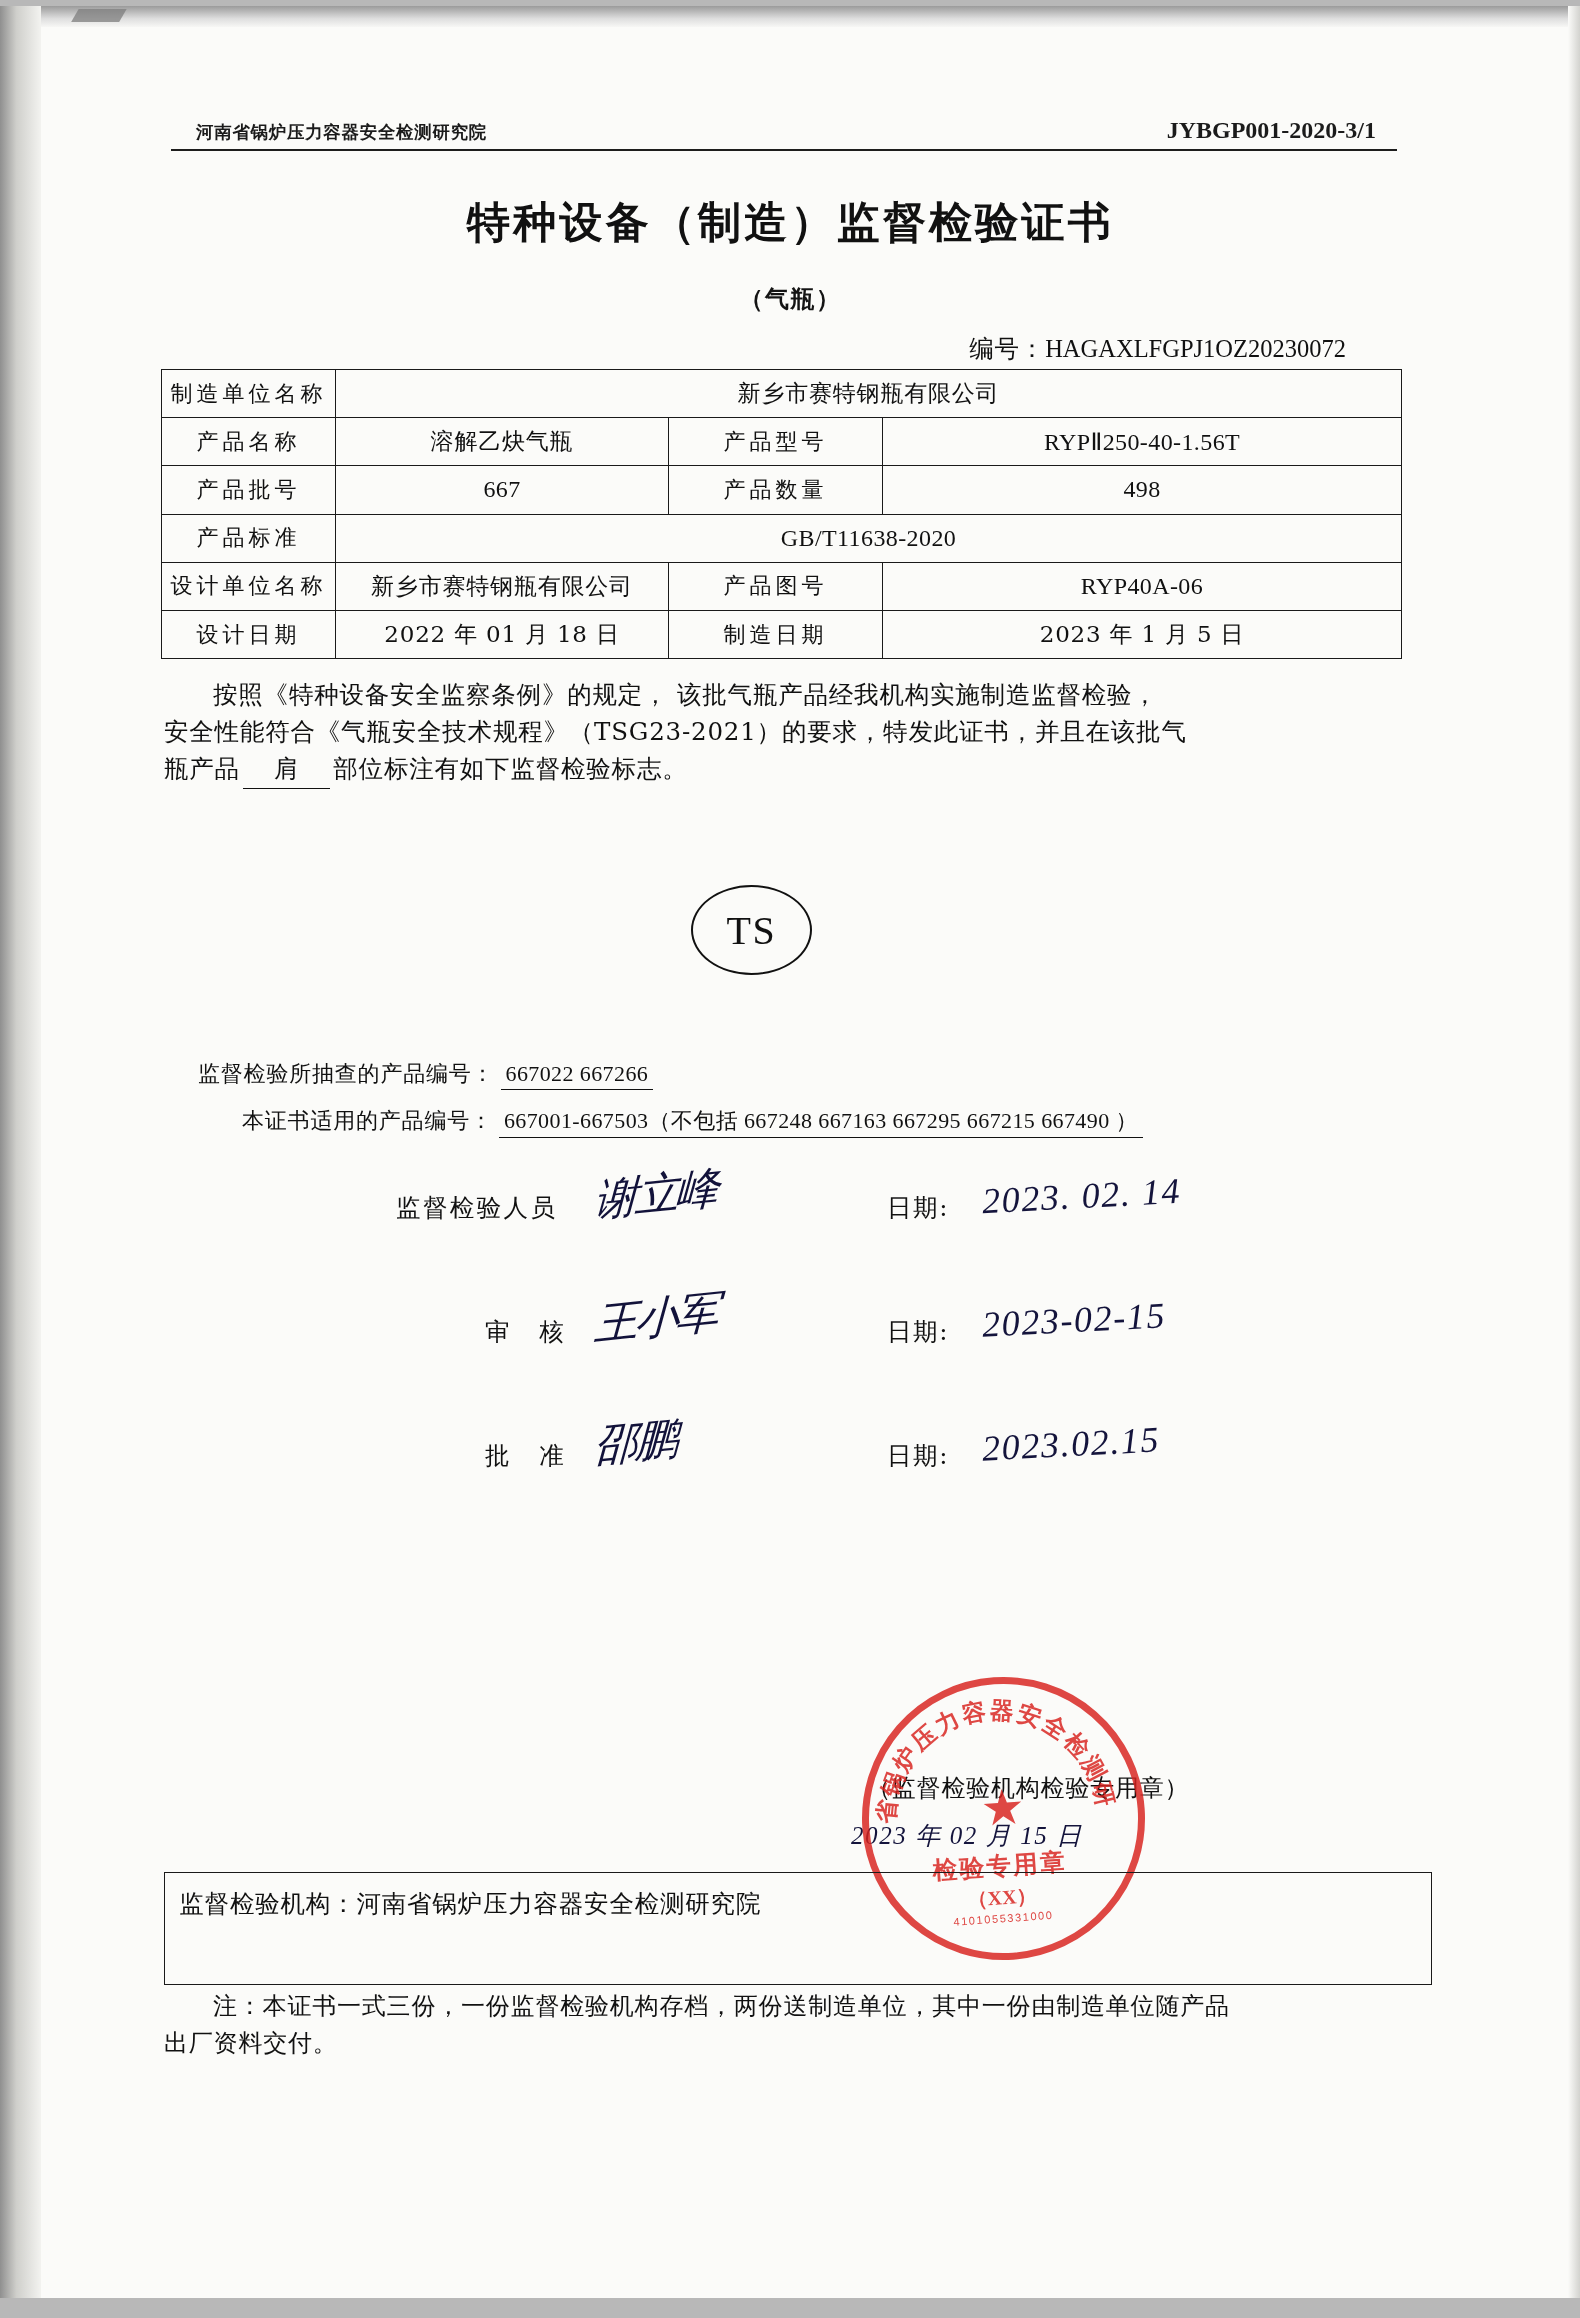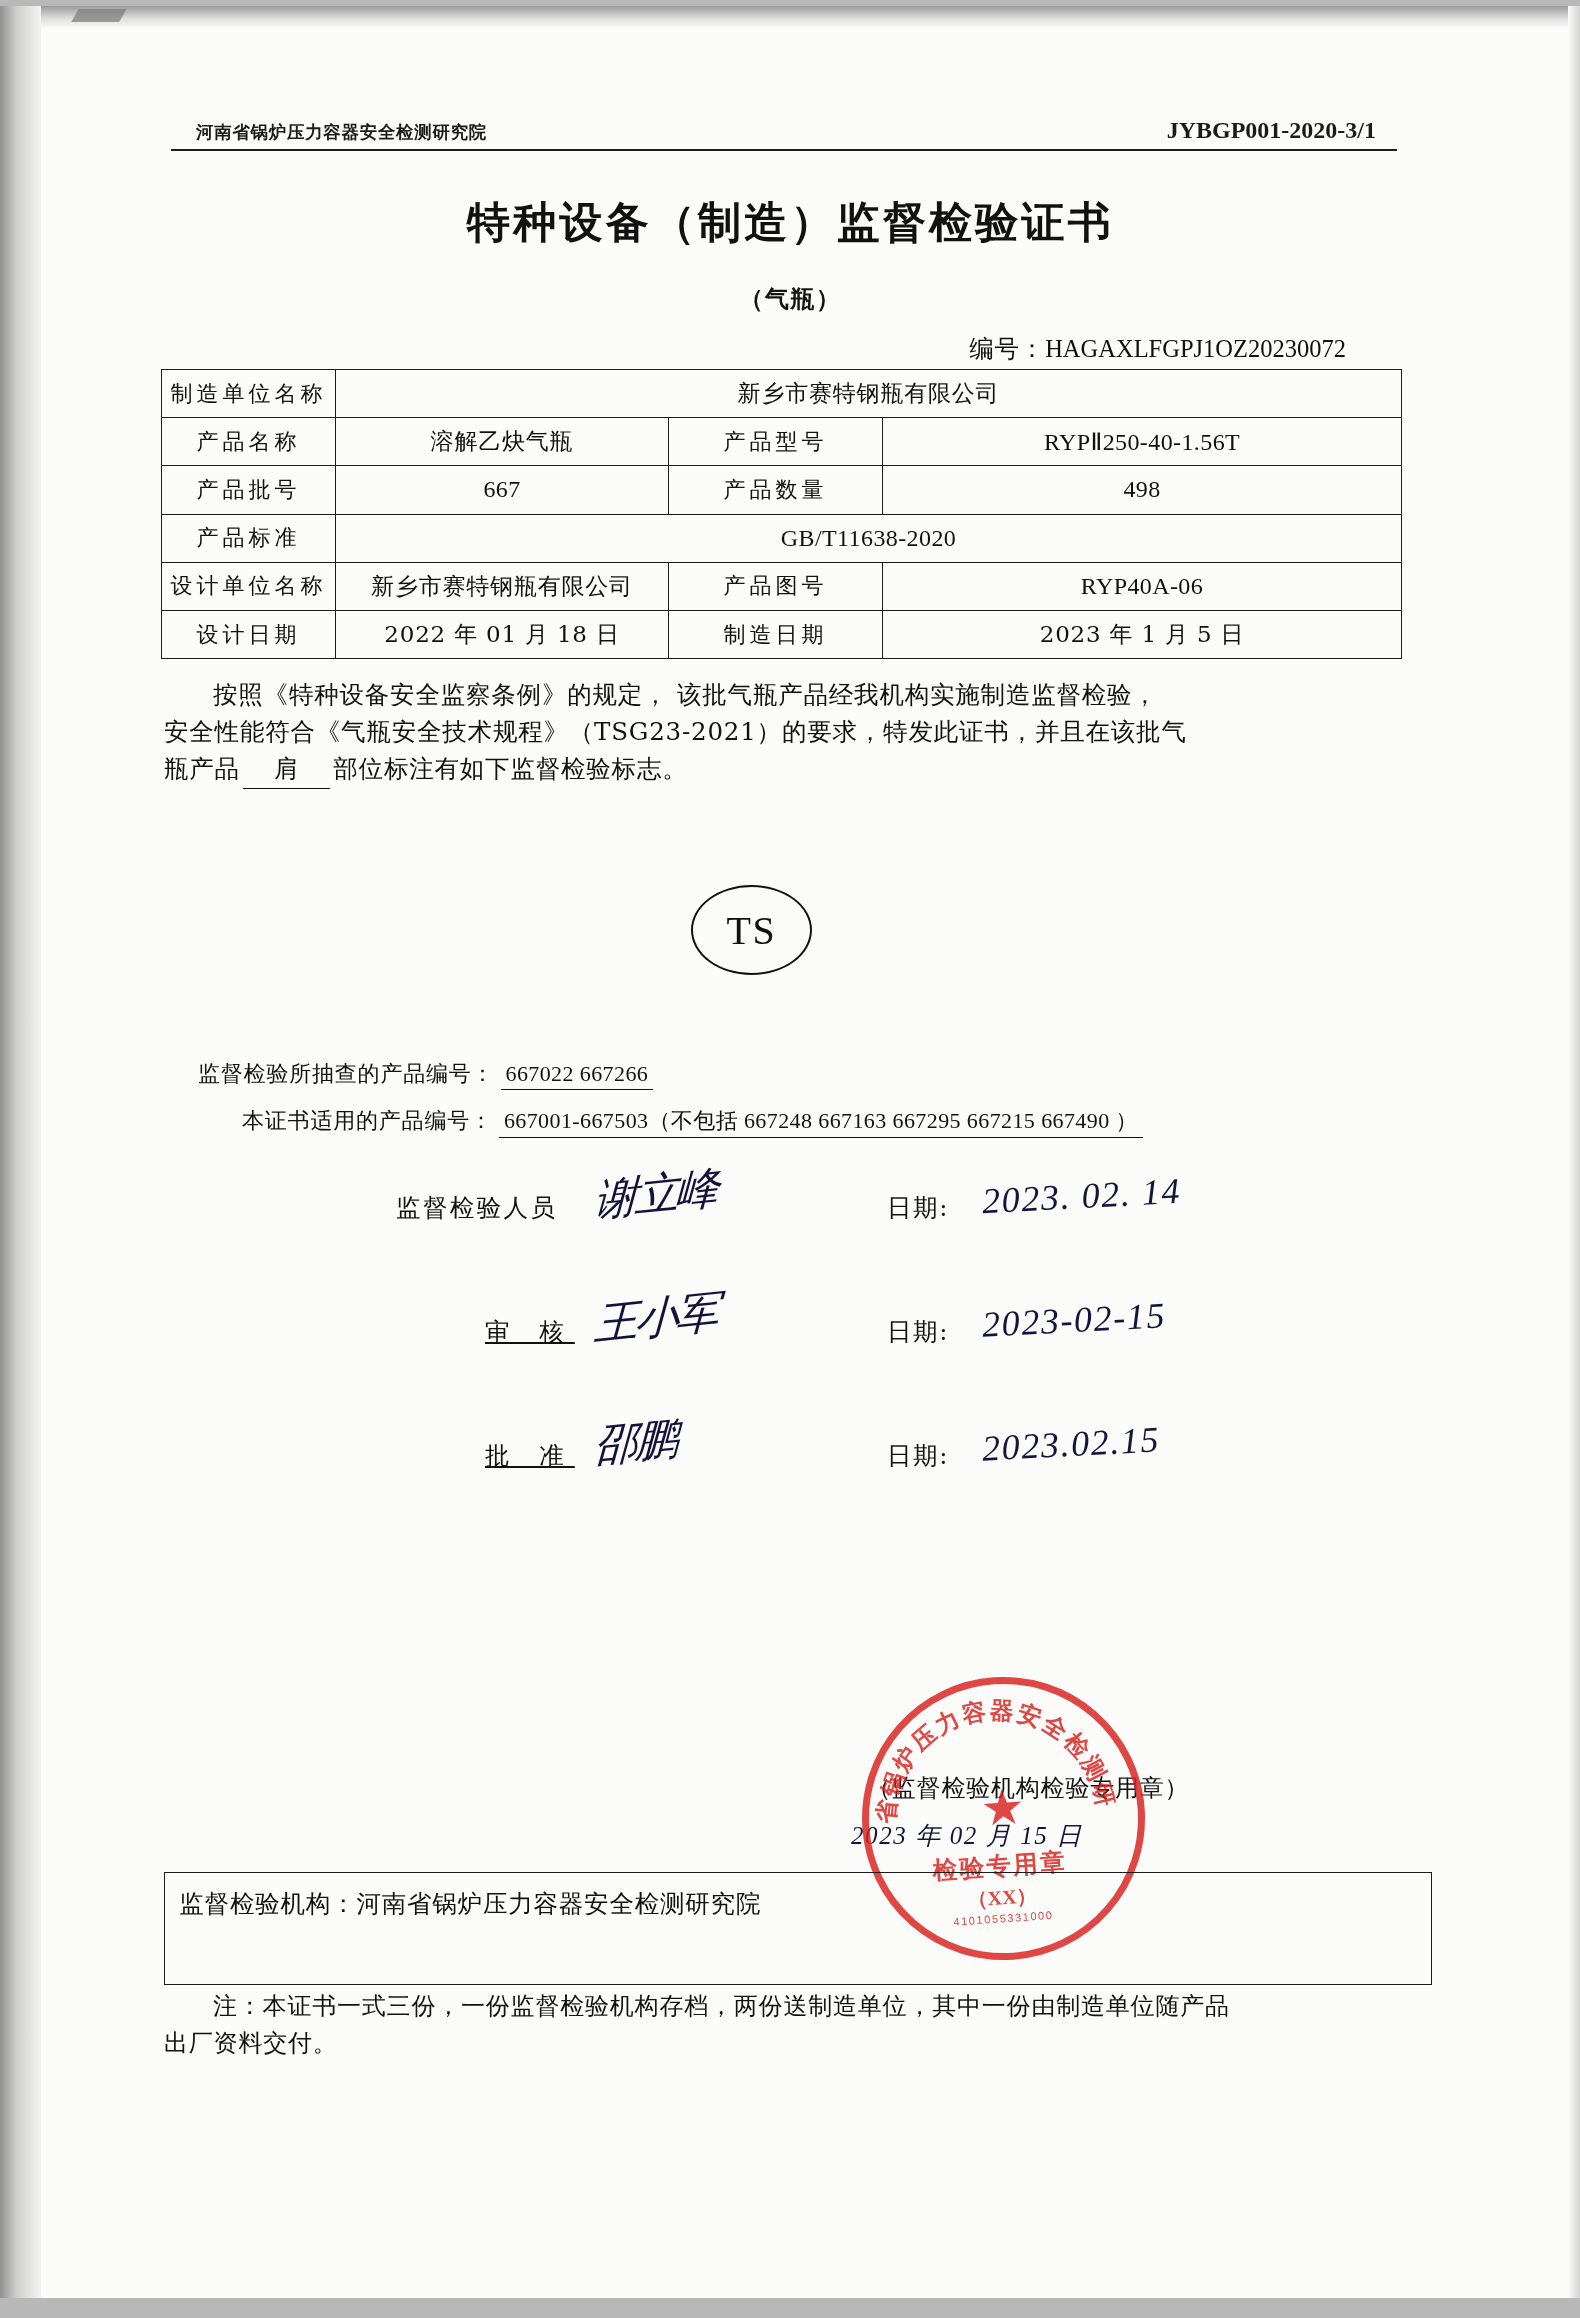--- a/index.html
+++ b/index.html
@@ -228,21 +228,21 @@
   .sig-row {
     position: relative;
     height: 124px;
   }
   .sig-label {
     position: absolute;
     left: 0;
     top: 20.6px;
     letter-spacing: 2.4px;
   }
-  .sig-label.spaced { letter-spacing: 11px; left: 89px; text-decoration: underline; }
+  .sig-label.spaced { letter-spacing: 11px; left: 89px; }
   .sig-name {
     position: absolute;
     left: 198px;
     top: -4.8px;
     font-family: "Liberation Serif", serif;
     font-size: 44px;
     font-style: italic;
     color: #12123a;
     transform: rotate(-6deg) skewX(-8deg);
     letter-spacing: -3.2px;

